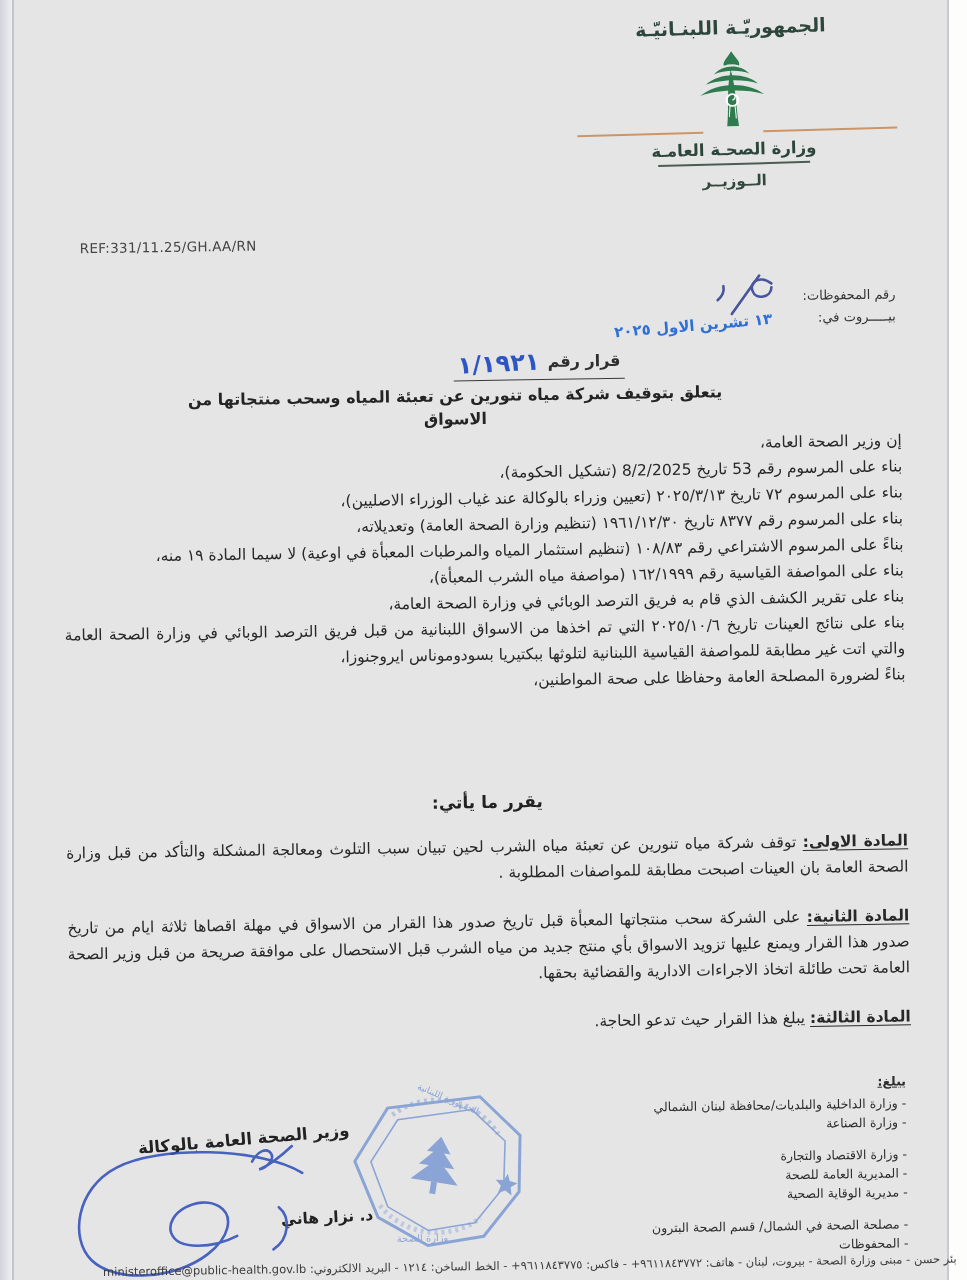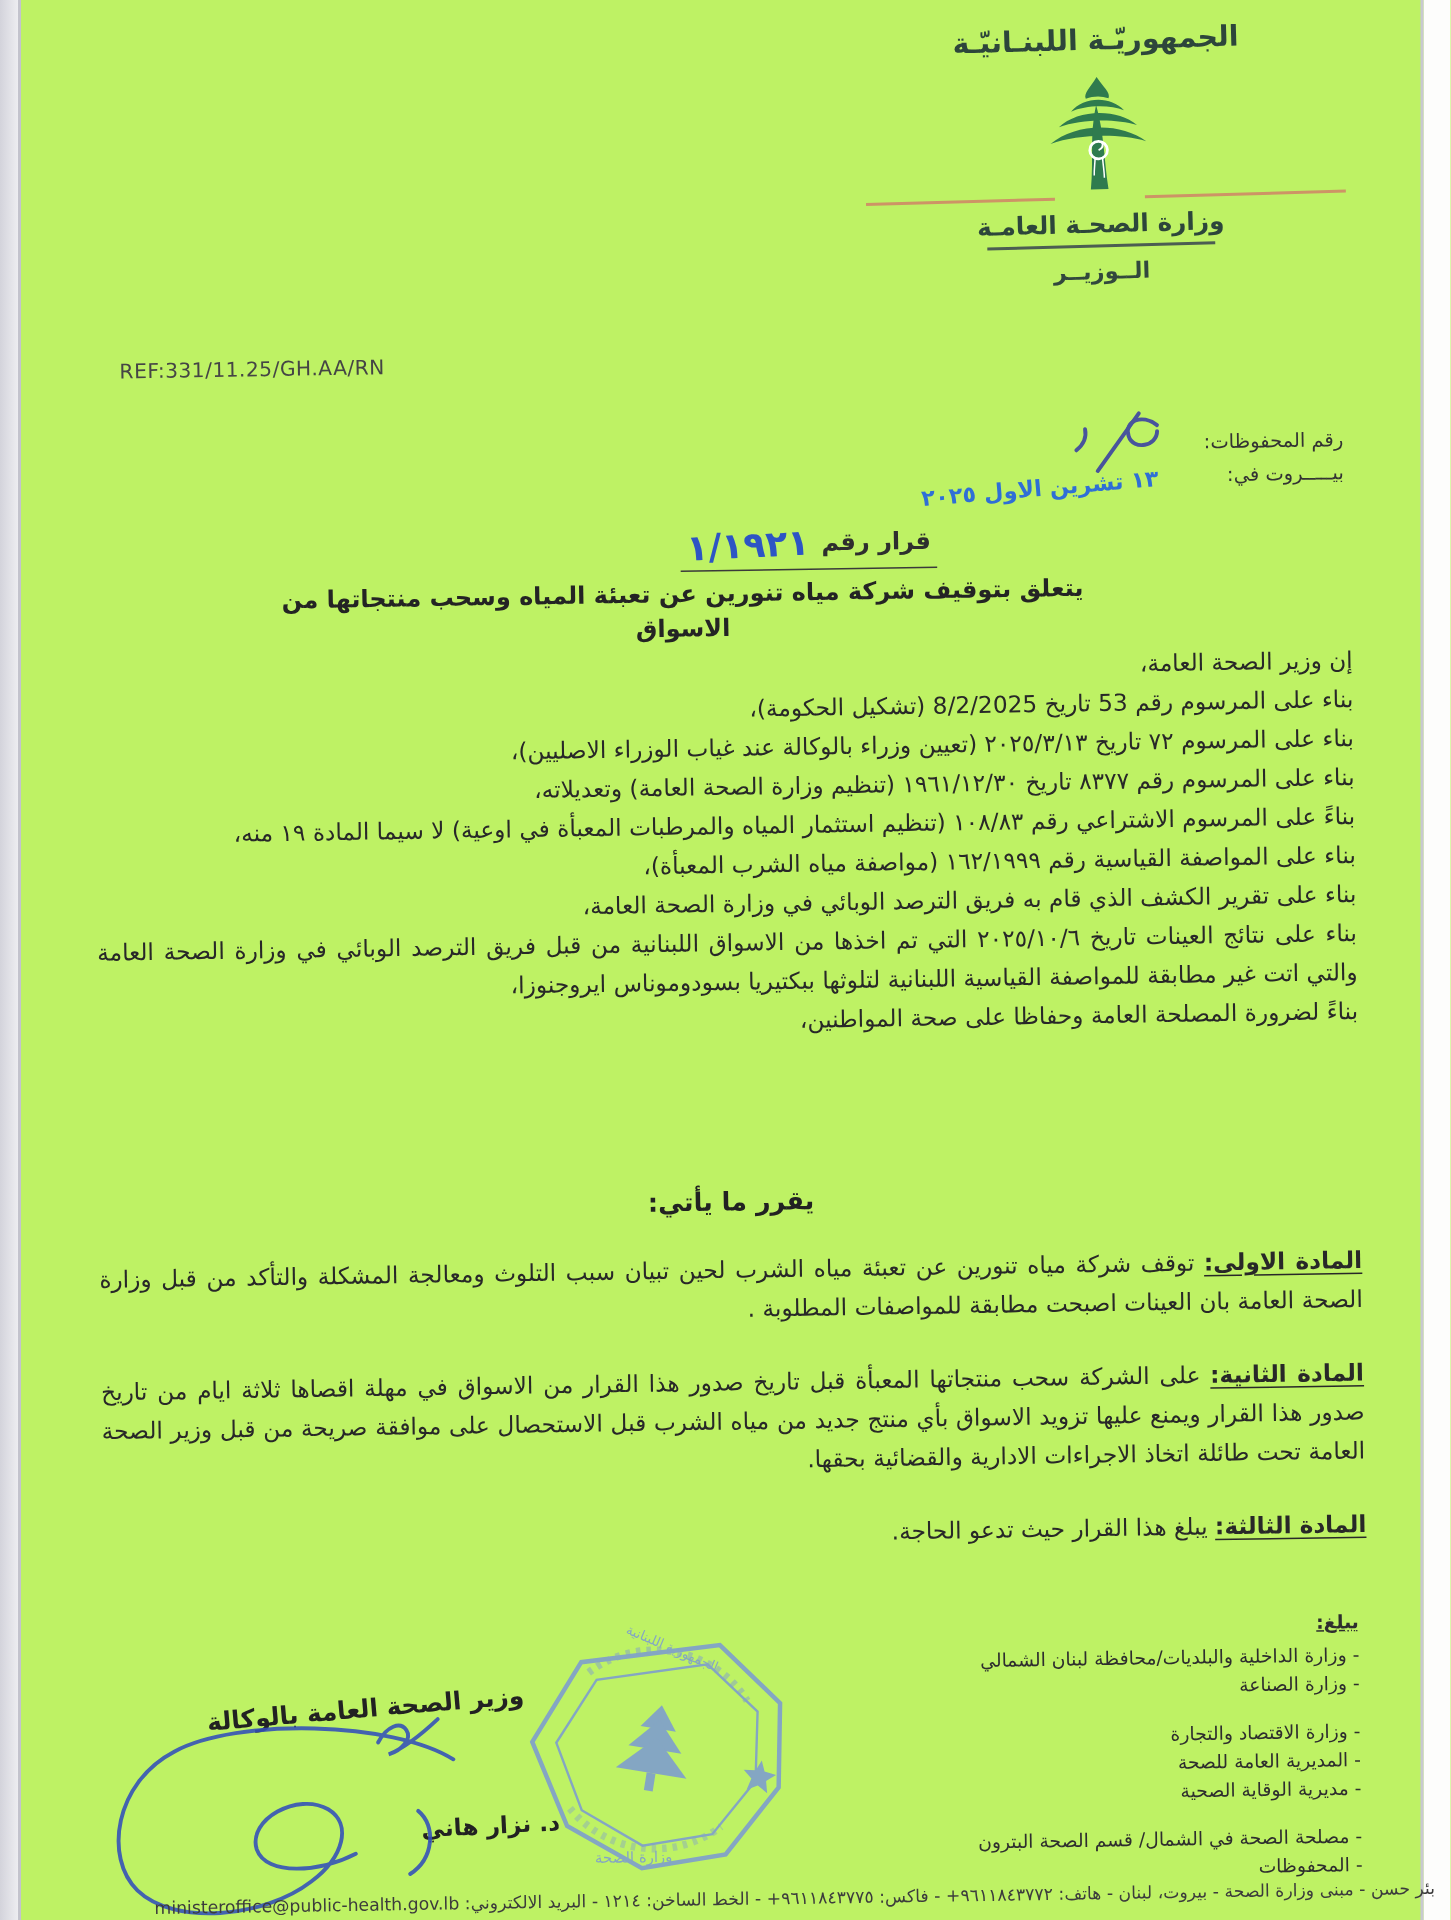--- a/index.html
+++ b/index.html
@@ -1,21 +1,21 @@
 <!DOCTYPE html>
 <html lang="ar"><head>
 <meta charset="utf-8">
 <style>
   html,body{margin:0;padding:0;}
   body{
     width:967px;height:1280px;overflow:hidden;
     background:#ffffff;
     font-family:"DejaVu Sans",sans-serif;
   }
-  .page{position:relative;width:967px;height:1280px;background:#bef264;overflow:hidden;}
+  .page{position:relative;width:967px;height:1280px;background:#e5e5e5;overflow:hidden;}
   .edge-left{position:absolute;left:0;top:0;bottom:0;width:12px;
     background:linear-gradient(to right,#d3d3db,#ededf1);}
   .edge-left-line{position:absolute;left:12px;top:0;bottom:0;width:2px;background:#c3c3cd;}
   .edge-right-line{position:absolute;left:947px;top:0;bottom:0;width:2px;background:#c8c8d0;}
   .edge-right-area{position:absolute;left:949px;right:0;top:0;bottom:0;background:#fdfdfc;}
 
   .content{position:absolute;inset:0;transform:rotate(-0.9deg);transform-origin:480px 520px;color:#282828;}
   .content > *{position:absolute;}
 
   

